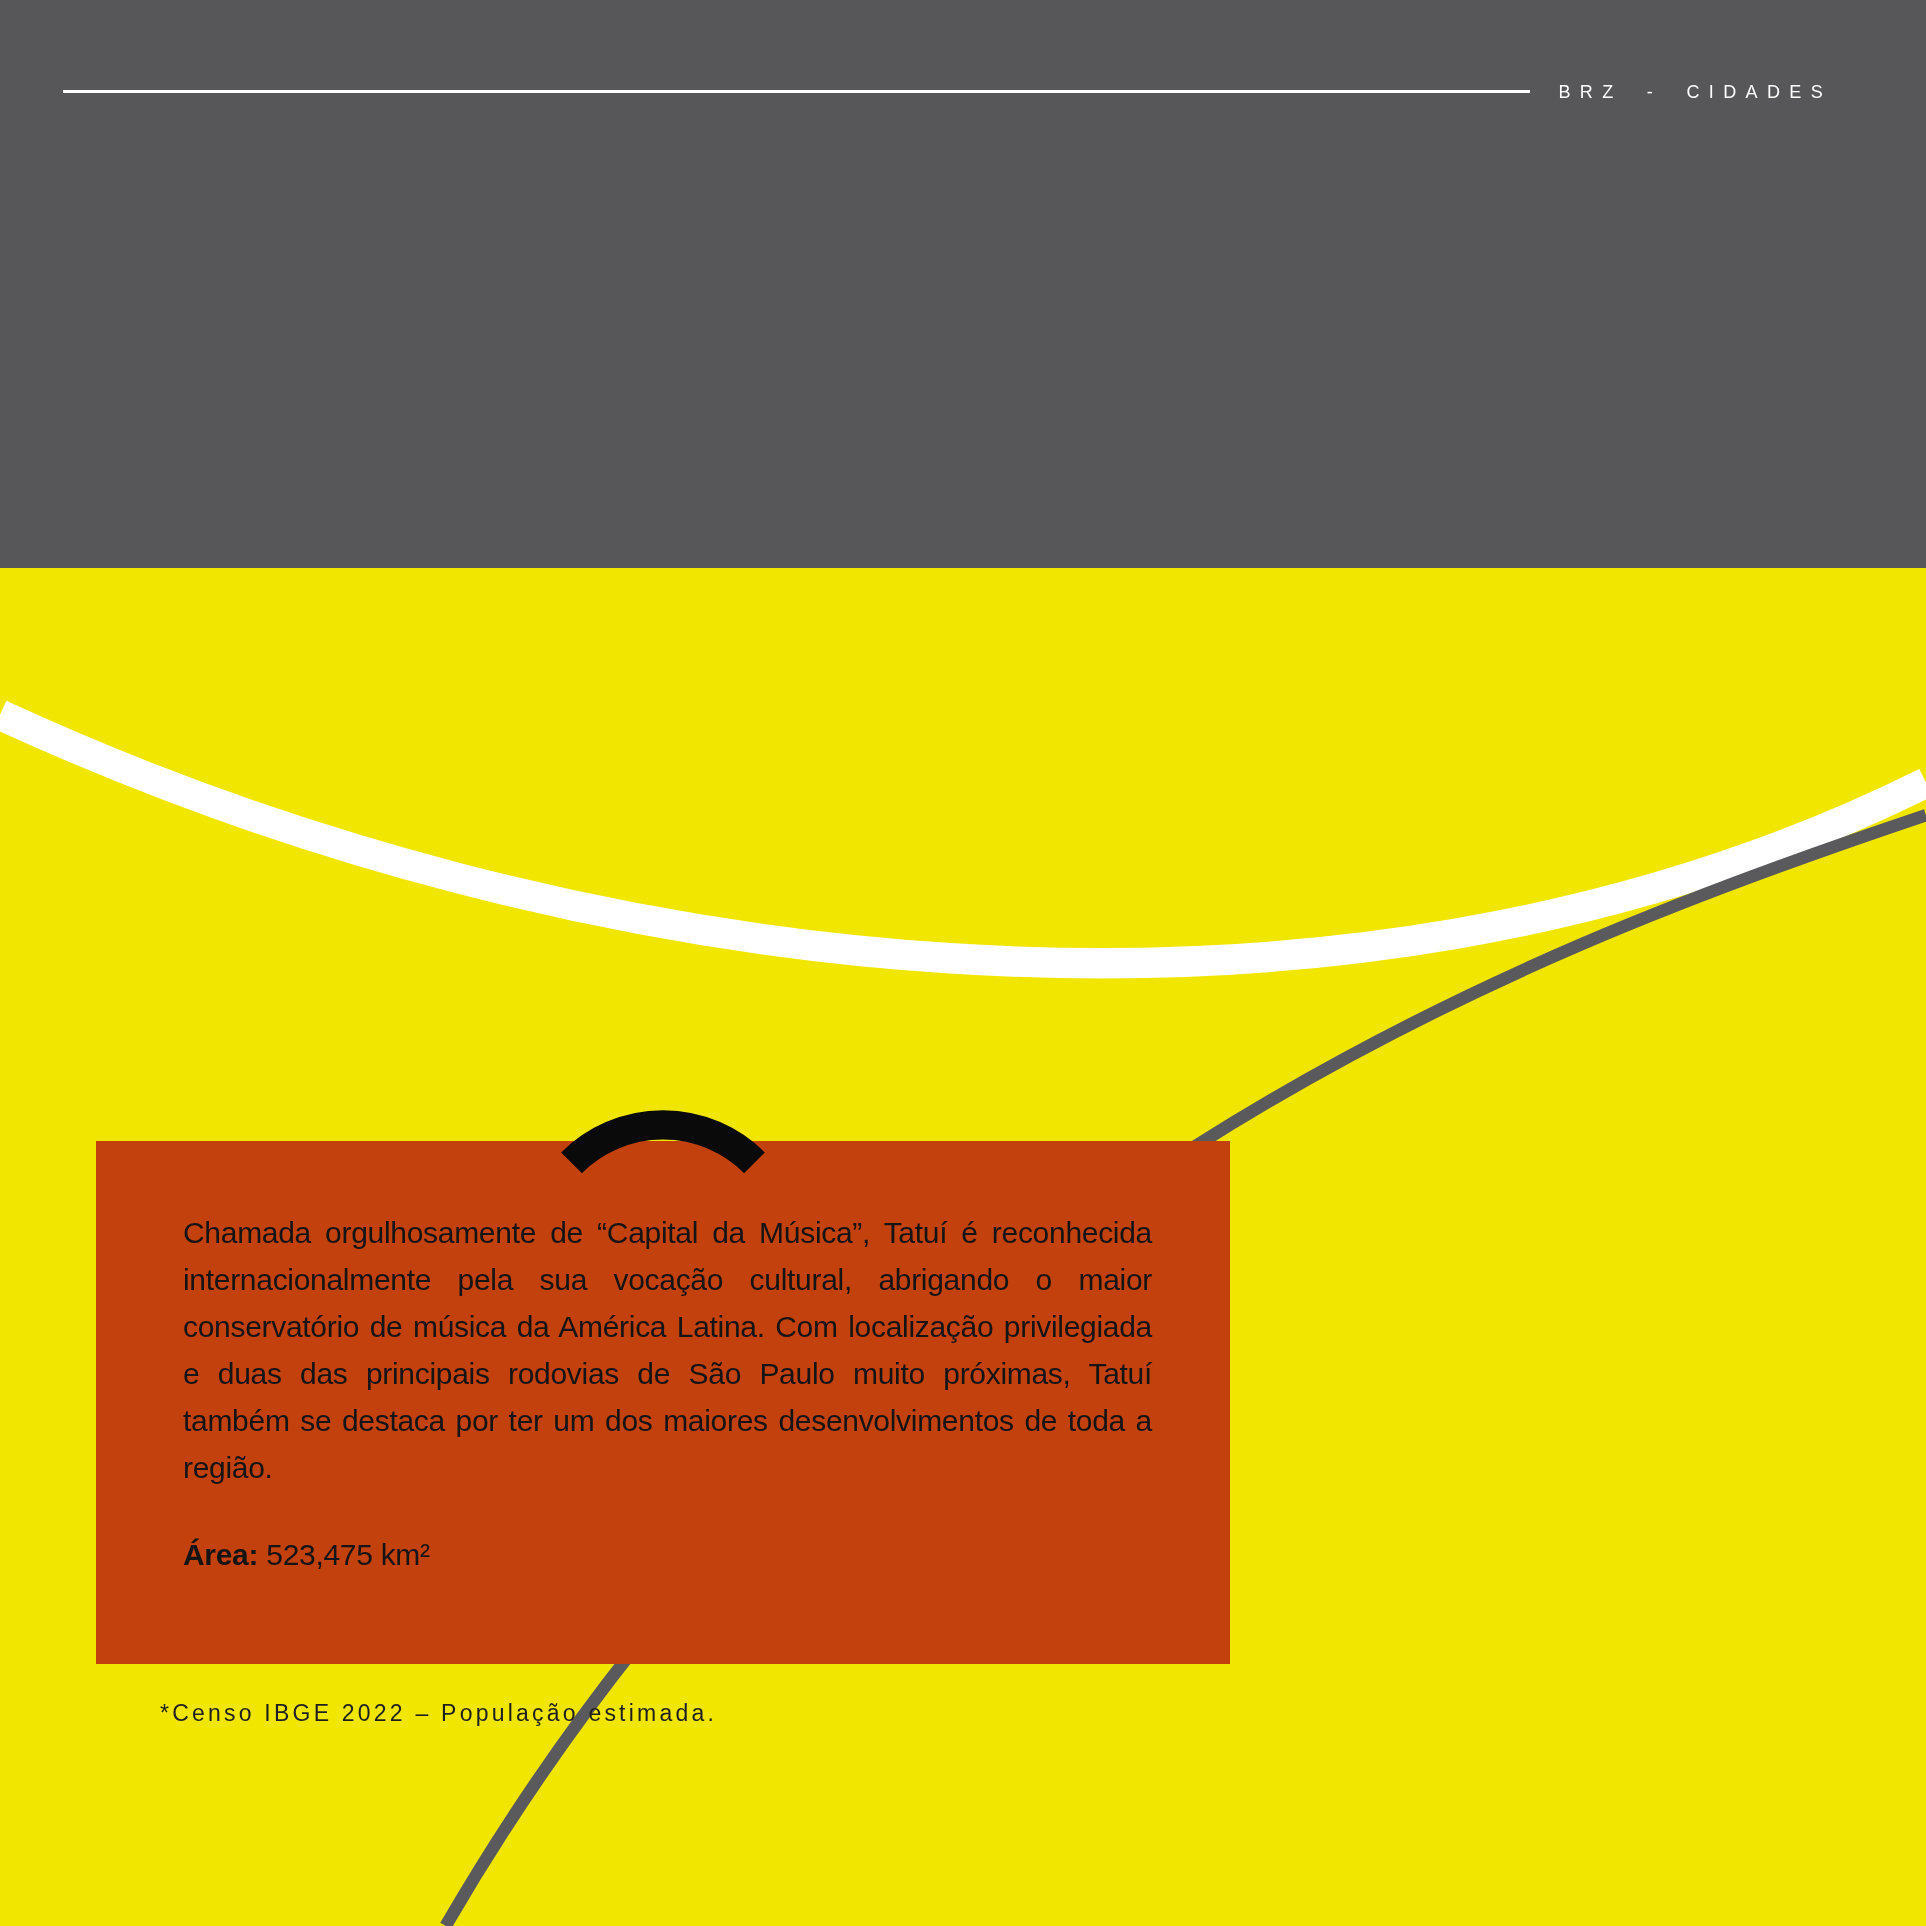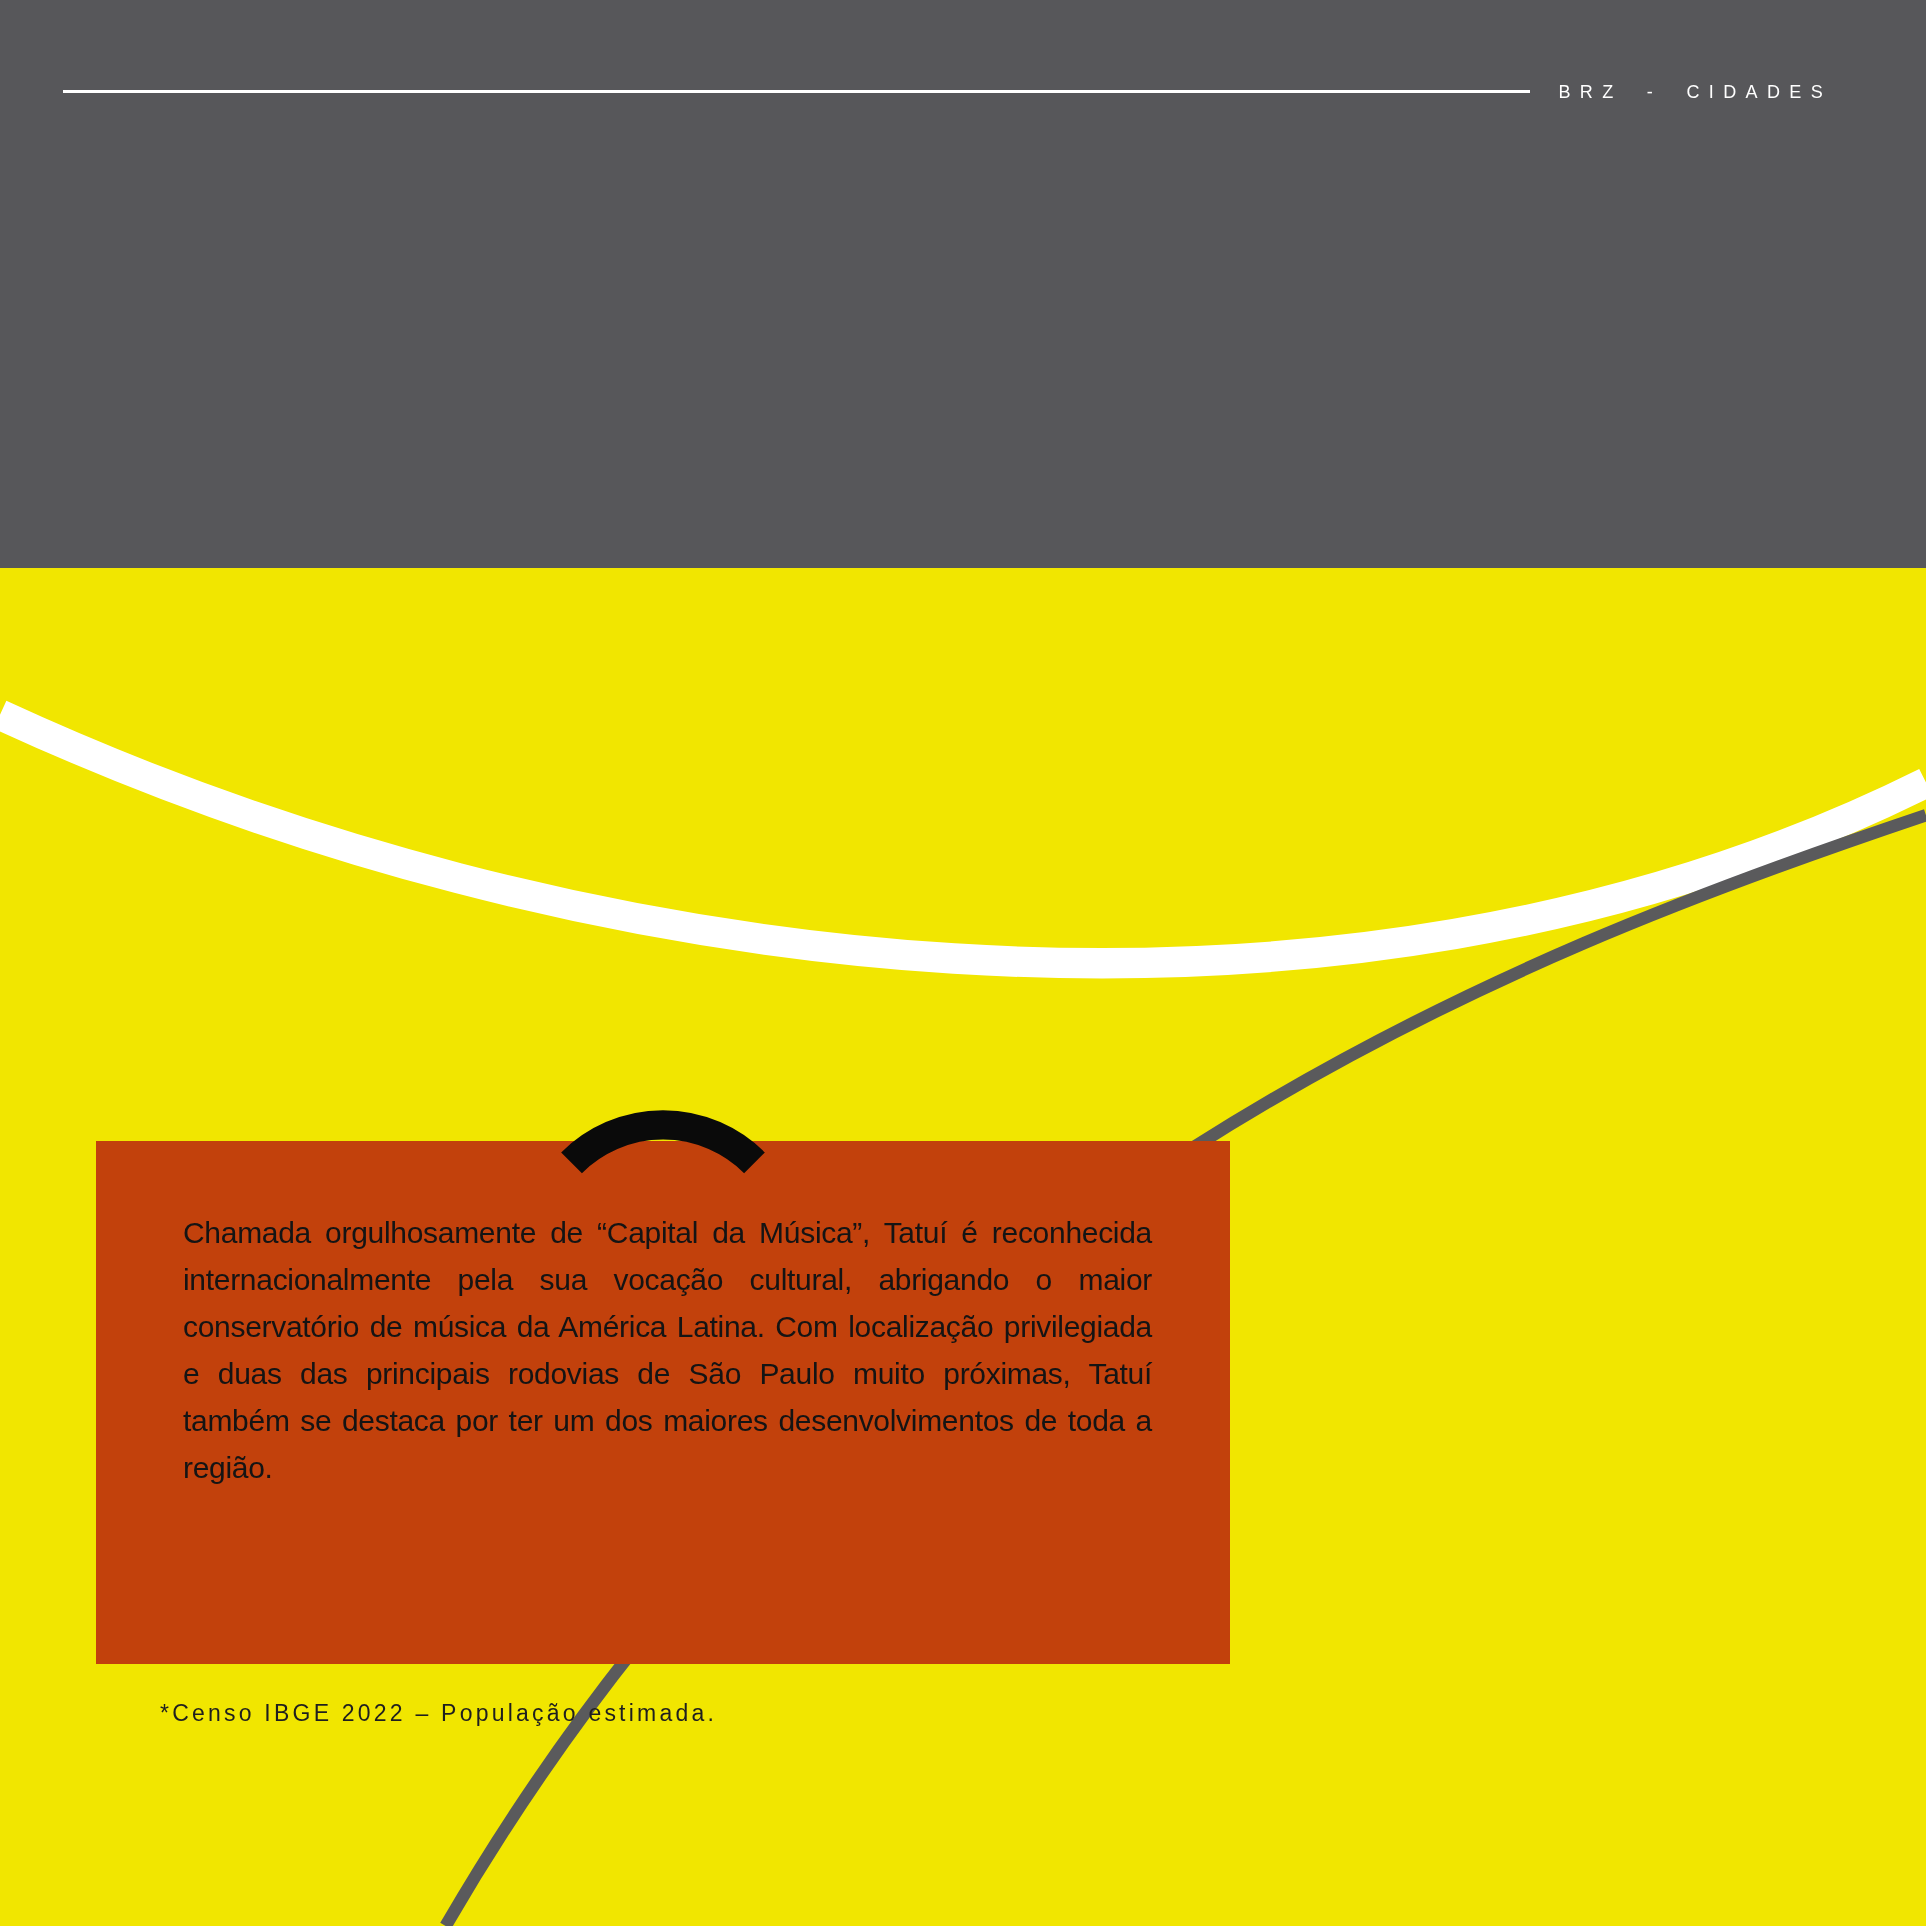--- a/index.html
+++ b/index.html
@@ -90,20 +90,24 @@
 
 <svg class="curves" viewBox="0 0 3544 3544">
   <path d="M 0 1315 C 1050 1800, 2450 1985, 3544 1440" fill="none" stroke="#FFFFFF" stroke-width="56"></path>
   <path d="M 3544 1500 C 2800 1750, 1600 2200, 820 3544" fill="none" stroke="#5A5A5C" stroke-width="23"></path>
 </svg>
 
 <div class="card">
   <p class="card-paragraph">Chamada orgulhosamente de “Capital da Música”, Tatuí é reconhecida internacionalmente pela sua vocação cultural, abrigando o maior conservatório de música da América Latina. Com localização privilegiada e duas das principais rodovias de São Paulo muito próximas, Tatuí também se destaca por ter um dos maiores desenvolvimentos de toda a região.</p>
 
   <div class="card-stats">
+    <div class="stat-line">
+      <span class="stat-label">Área:</span>
+      <span class="stat-value">523,475 km²</span>
+    </div>
   </div>
 </div>
 
 <svg class="arc-overlay" viewBox="0 0 3544 3544">
   <path d="M 1051.7 2139.7 A 238 238 0 0 1 1388.3 2139.7" fill="none" stroke="#0A0A0A" stroke-width="54"></path>
 </svg>
 
 <div class="footnote">*Censo IBGE 2022 – População estimada.</div>
 
 <div class="page-number">171</div>

